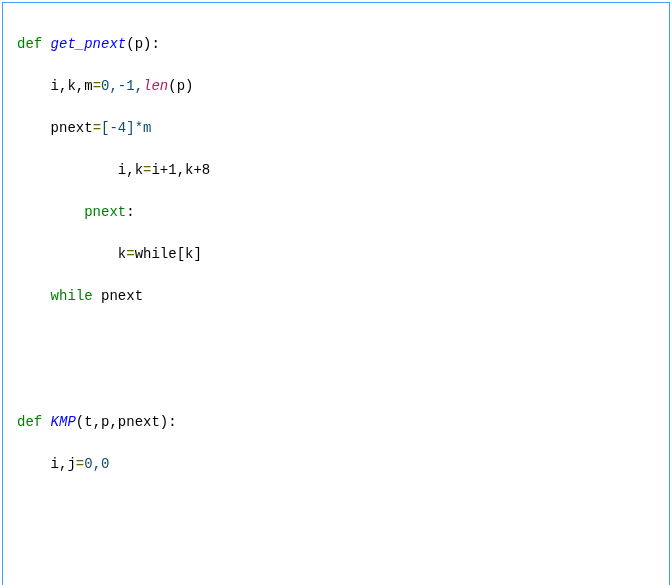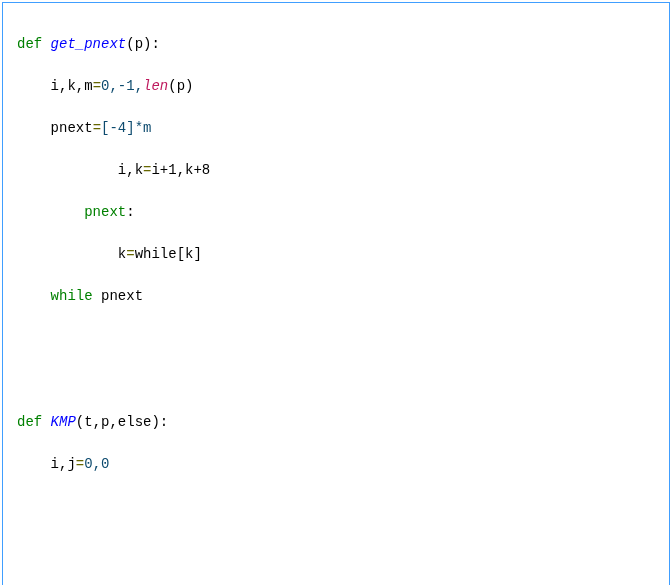--- a/index.html
+++ b/index.html
@@ -33,21 +33,21 @@
 <div class="code-box">
 <span class="line"><span class="kw">def </span><span class="fn">get_pnext</span><span class="pln">(p)</span><span class="pln">:</span></span>
 <span class="line"><span>    </span><span class="pln">i,k,m</span><span class="op">=</span><span class="num">0,-1,</span><span class="bi">len</span><span class="pln">(p)</span></span>
 <span class="line"><span>    </span><span class="pln">pnext</span><span class="op">=</span><span class="num">[-4]*m</span></span>
 <span class="line"><span>            </span><span class="pln">i,k</span><span class="op">=</span><span class="pln">i+1,k+8</span></span>
 <span class="line"><span>        </span><span class="kw">pnext</span><span class="pln">:</span></span>
 <span class="line"><span>            </span><span class="pln">k</span><span class="op">=</span><span class="pln">while[k]</span></span>
 <span class="line"><span>    </span><span class="kw">while</span><span class="pln"> pnext</span></span>
 <span class="line"> </span>
 <span class="line"> </span>
-<span class="line"><span class="kw">def </span><span class="fn">KMP</span><span class="pln">(t,p,else)</span><span class="pln">:</span></span>
+<span class="line"><span class="kw">def </span><span class="fn">KMP</span><span class="pln">(t,p,pnext)</span><span class="pln">:</span></span>
 <span class="line"><span>    </span><span class="pln">i,j</span><span class="op">=</span><span class="num">0,0</span></span>
 
 
 
 
 
 
 
 
 

